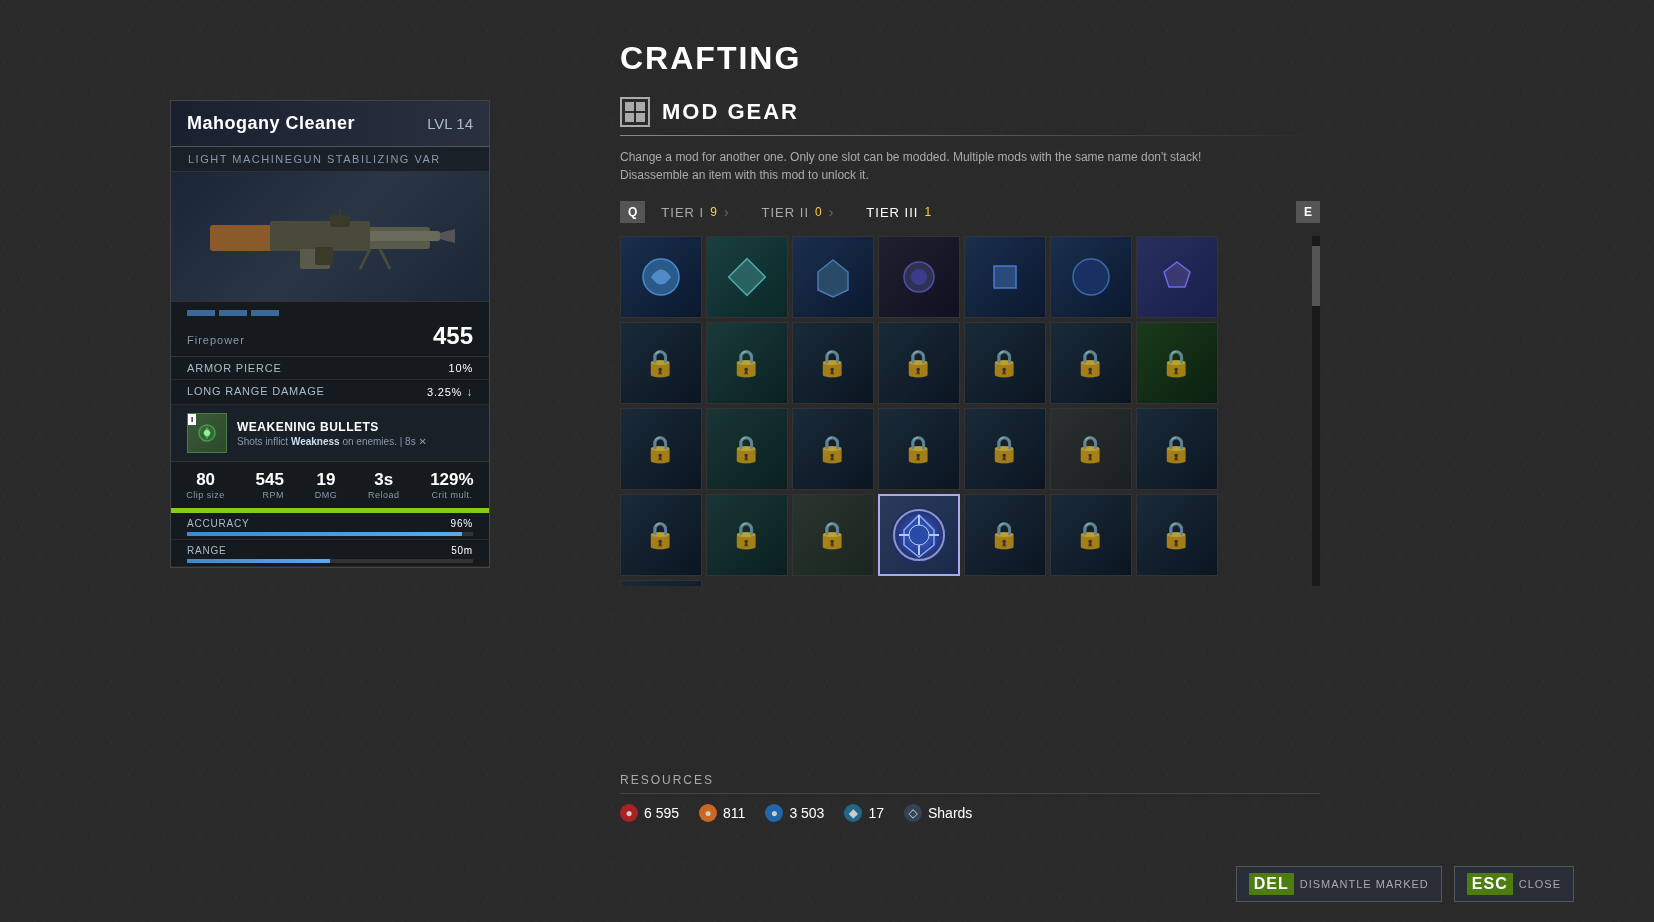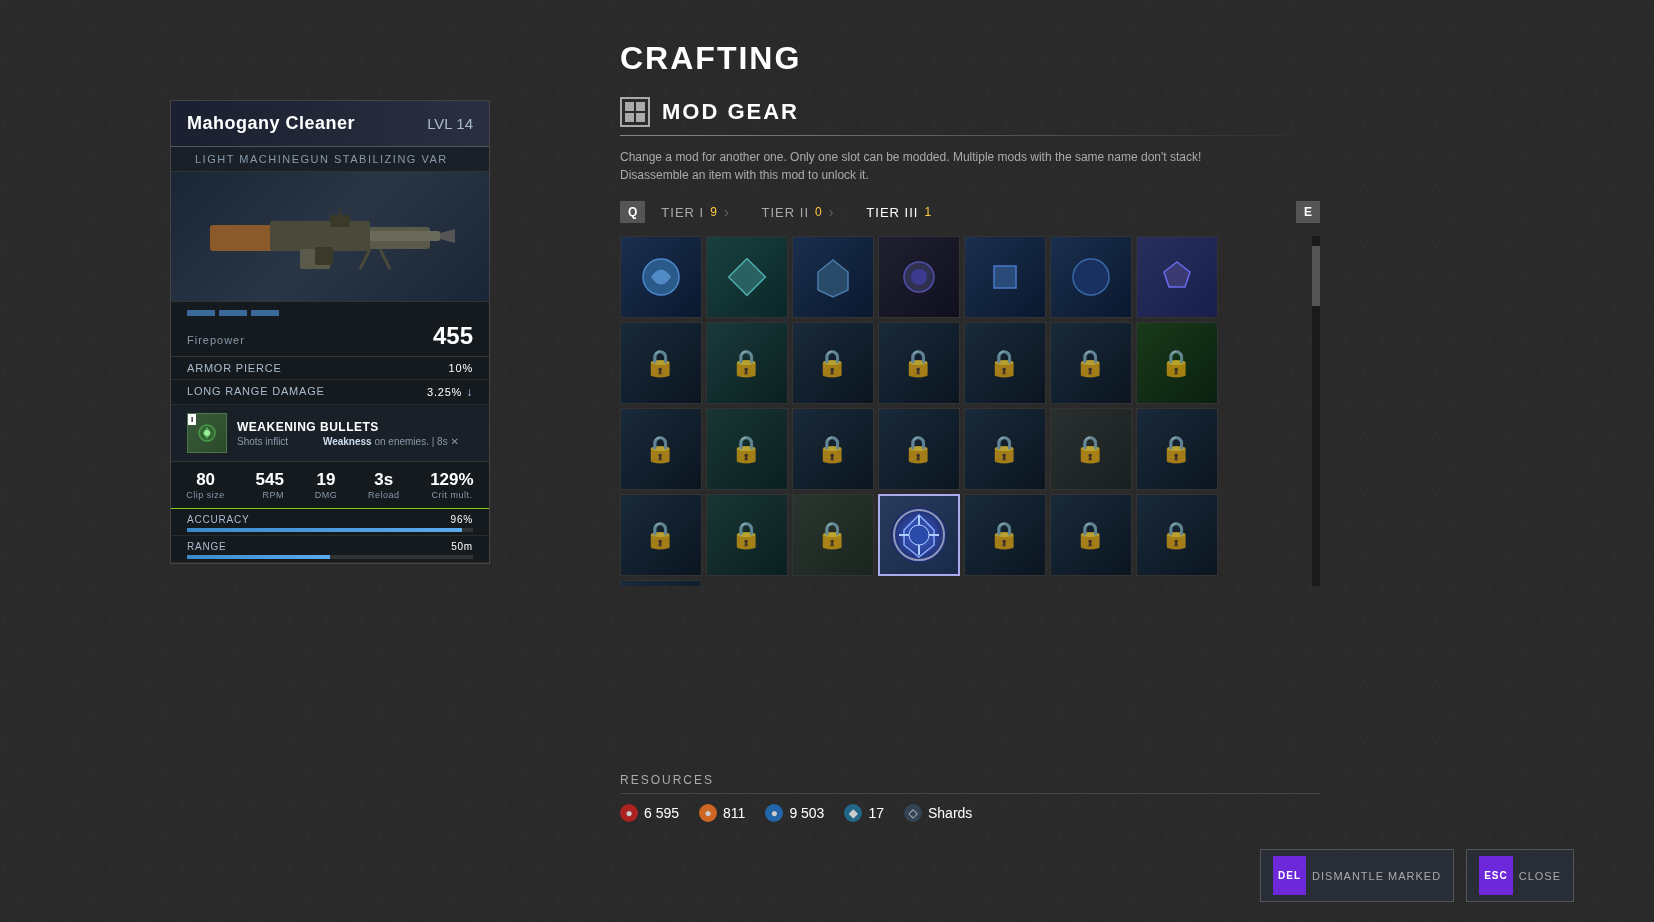--- a/index.html
+++ b/index.html
@@ -51,21 +51,21 @@
 
     .weapon-level {
       color: #aabbcc;
       font-size: 15px;
     }
 
     .weapon-type {
       color: #8899aa;
       font-size: 11px;
       letter-spacing: 1.5px;
-      padding: 6px 24px;
+      padding: 6px 17px;
       background: #1a2028;
       border-bottom: 1px solid #333;
     }
 
     .weapon-image-area {
       background: linear-gradient(135deg, #1a2535 0%, #2a3545 50%, #1a2535 100%);
       height: 130px;
       display: flex;
       align-items: center;
       justify-content: center;
@@ -152,25 +152,25 @@
       background: #ffffff;
       color: #000;
       font-size: 8px;
       font-weight: bold;
       padding: 1px 3px;
     }
 
     .mod-text { flex: 1; }
     .mod-name { color: #ffffff; font-size: 12px; font-weight: bold; text-transform: uppercase; letter-spacing: 0.5px; }
     .mod-desc { color: #8899aa; font-size: 10px; margin-top: 2px; }
-    .mod-desc strong { color: #ccddee; margin-left: 32px; }
+    .mod-desc strong { color: #ccddee; }
 
     .combat-stats {
       padding: 8px 0;
-      border-bottom: 1px solid #84cc16;
+      border-bottom: 5px solid #84cc16;
     }
 
     .combat-stat-row {
       display: flex;
       justify-content: space-around;
       text-align: center;
     }
 
     .combat-stat-val {
       color: #ffffff;
@@ -466,24 +466,24 @@
       background: rgba(40, 45, 55, 0.9);
       border: 1px solid #555;
       color: #aaaaaa;
       font-size: 11px;
       letter-spacing: 1px;
       text-transform: uppercase;
       cursor: pointer;
     }
 
     .bottom-btn .key-badge {
-      background: #6d28d9;
+      background: #4d7c0f;
       color: #fff;
-      font-size: 10px;
-      padding: 14px 5px;
+      font-size: 16px;
+      padding: 2px 5px;
       font-weight: bold;
     }
 
     .scrollbar-area {
       position: absolute;
       right: 0;
       top: 0;
       width: 8px;
       height: 100%;
       background: #1a1a1a;
@@ -842,21 +842,21 @@
     <div class="resource-item">
       <div class="resource-icon icon-red">●</div>
       <span class="resource-value">6 595</span>
     </div>
     <div class="resource-item">
       <div class="resource-icon icon-orange">●</div>
       <span class="resource-value">811</span>
     </div>
     <div class="resource-item">
       <div class="resource-icon icon-blue">●</div>
-      <span class="resource-value">9 503</span>
+      <span class="resource-value">3 503</span>
     </div>
     <div class="resource-item">
       <div class="resource-icon icon-teal">◆</div>
       <span class="resource-value">17</span>
     </div>
     <div class="resource-item">
       <div class="resource-icon icon-gem">◇</div>
       <span class="resource-value">Shards</span>
     </div>
   </div>

